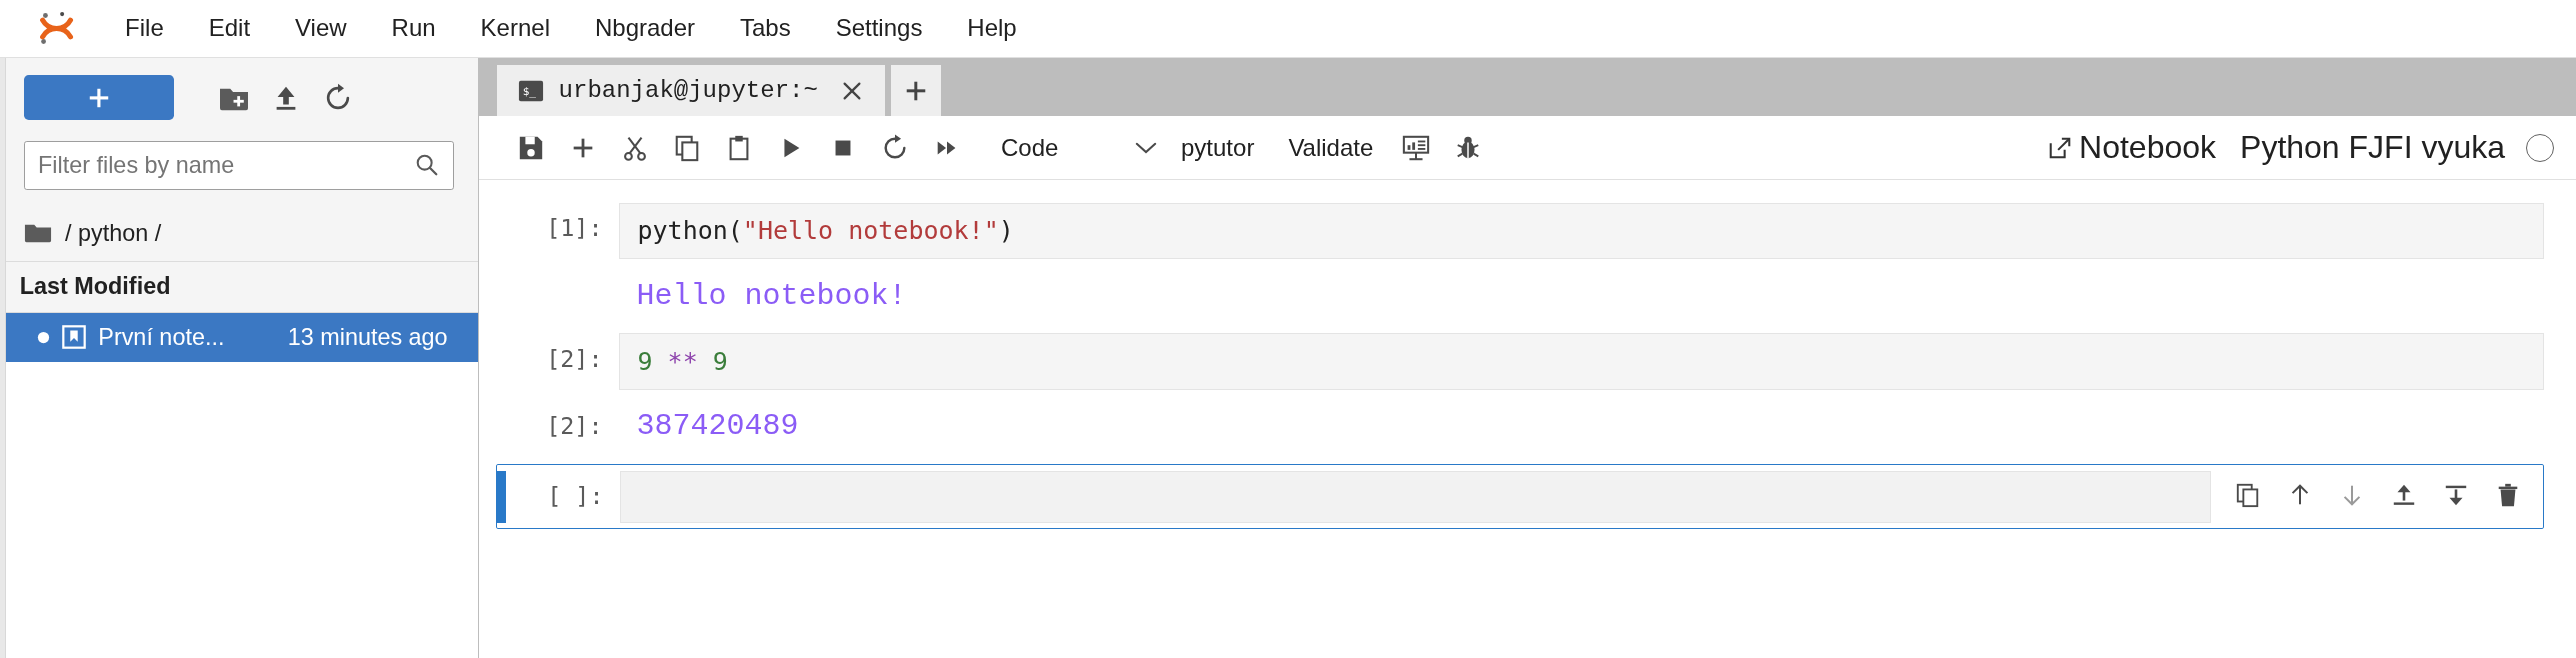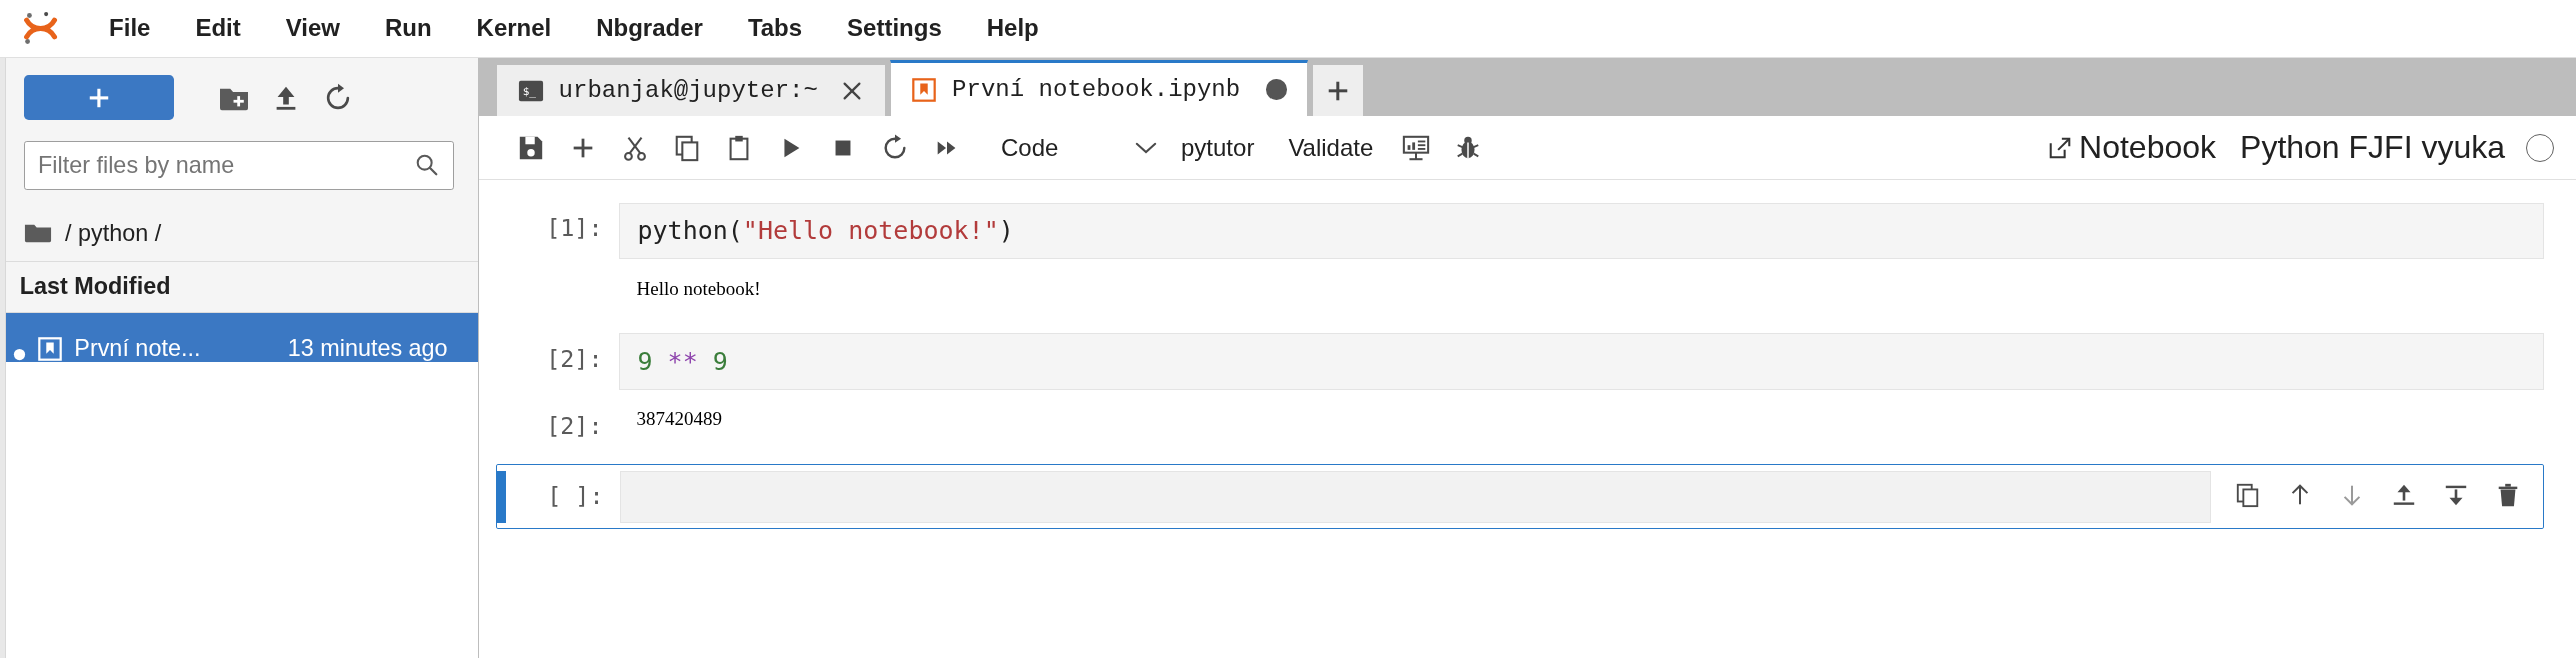--- a/index.html
+++ b/index.html
@@ -13,22 +13,21 @@
     -webkit-font-smoothing:antialiased;
   }
   .app { width:2576px; height:658px; display:flex; flex-direction:column; }
 
   
   .menubar {
     height:58px; flex:0 0 58px;
     background:#ffffff;
     display:flex; align-items:center;
     border-bottom:0.9px solid #e0e0e0;
-    padding-left:17px;
-    font-weight:bold;
+    padding-left:33px;
   }
   .logo { width:49px; height:43px; display:flex; align-items:center; justify-content:center; margin-right:20.6px; }
   .menu-item {
     font-size:24px; color:#212121;
     padding:5.6px 20.6px; margin:0 1.9px;
     cursor:pointer; white-space:nowrap;
     line-height:1.2;
   }
 
   
@@ -81,23 +80,24 @@
     height:52px; display:flex; align-items:center;
     border-top:0.9px solid #dcdcdc; border-bottom:0.9px solid #dcdcdc;
     background:#f5f5f5; font-size:23.4px; font-weight:bold; color:#212121;
   }
   .lh-name { flex:1; display:flex; align-items:center; padding-left:17px; }
   .lh-name .caret { margin-left:22.4px; }
   .lh-mod { width:194px; flex:0 0 194px; border-left:0.9px solid #dcdcdc; padding-left:18.7px; }
 
   .filelist { flex:1 1 auto; background:#ffffff; overflow:hidden; }
   .filerow {
-    height:49px; display:flex; align-items:flex-end;
+    height:49px; display:flex; align-items:center;
     background:#3b78c3; color:#ffffff; font-size:23.4px;
     cursor:pointer;
+    padding-left:24px;
   }
   .filerow .dot { width:24px; display:flex; justify-content:center; margin-left:7.5px; }
   .filerow .nbicon { margin:0 11.2px 0 5.6px; display:flex; align-items:center; }
   .filerow .fname { flex:1; white-space:nowrap; overflow:hidden; }
   .filerow .fmod { width:194px; flex:0 0 194px; text-align:left; padding-left:3.7px; }
 
   
   .main { flex:1 1 auto; display:flex; flex-direction:column; min-width:0; background:#bdbdbd; }
 
   .tabbar {
@@ -162,22 +162,22 @@
     white-space:pre;
   }
   .inputbox {
     flex:1 1 auto; background:#f5f5f5; border:0.9px solid #e4e4e4;
     min-height:52px; padding:10.3px 17px;
     font-family:"DejaVu Sans Mono", monospace; font-size:25px;
     color:#212121; white-space:pre; line-height:1.35;
   }
   .outbox {
     flex:1 1 auto; background:#ffffff; min-height:43px; padding:5.6px 17px;
-    font-family:Liberation Serif, serif; font-size:19px;
-    color:#000000; white-space:pre; line-height:1.35;
+    font-family:Liberation Mono, monospace; font-size:30px;
+    color:#8b5cf6; white-space:pre; line-height:1.35;
   }
   .emptyinput {
     flex:1 1 auto; background:#f2f2f2; border:0.9px solid #e4e4e4;
     height:52px;
   }
   .cellactions { display:flex; align-items:center; padding-left:11.2px; }
   .cellactions .ca { width:52px; height:49px; display:flex; align-items:center; justify-content:center; cursor:pointer; }
   .tok-str { color:#b23b3b; }
   .tok-num { color:#3a7d3a; }
   .tok-op  { color:#8e44ad; }
@@ -298,30 +298,20 @@
           </span>
           <span class="tlabel">urbanjak@jupyter:~</span>
           <span class="tclose">
             <svg width="24" height="24" viewBox="0 0 26 26">
               <line x1="5" y1="5" x2="21" y2="21" stroke="#444" stroke-width="2.4" stroke-linecap="round"></line>
               <line x1="21" y1="5" x2="5" y2="21" stroke="#444" stroke-width="2.4" stroke-linecap="round"></line>
             </svg>
           </span>
         </div>
 
-        <div class="tab active">
-          <span class="ticon">
-            <svg width="26" height="26" viewBox="0 0 28 28">
-              <rect x="2.5" y="2.5" width="23" height="23" fill="none" stroke="#e8631a" stroke-width="2.4"></rect>
-              <path d="M10 7 h8 v12 l-4 -4 l-4 4 z" fill="#e8631a"></path>
-            </svg>
-          </span>
-          <span class="tlabel">První notebook.ipynb</span>
-          <span class="tdirty"></span>
-        </div>
 
         <div class="tabadd">
           <svg width="26" height="26" viewBox="0 0 28 28">
             <rect x="12.2" y="4" width="3.2" height="20" fill="#444"></rect>
             <rect x="4" y="12.2" width="20" height="3.2" fill="#444"></rect>
           </svg>
         </div>
       </div>
 
       <div class="nbarea">

